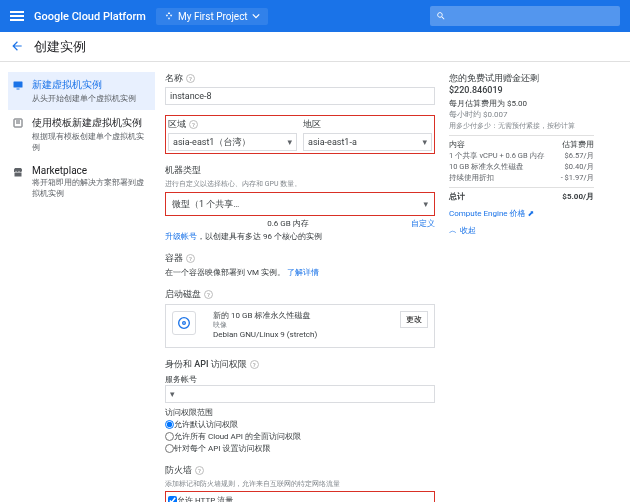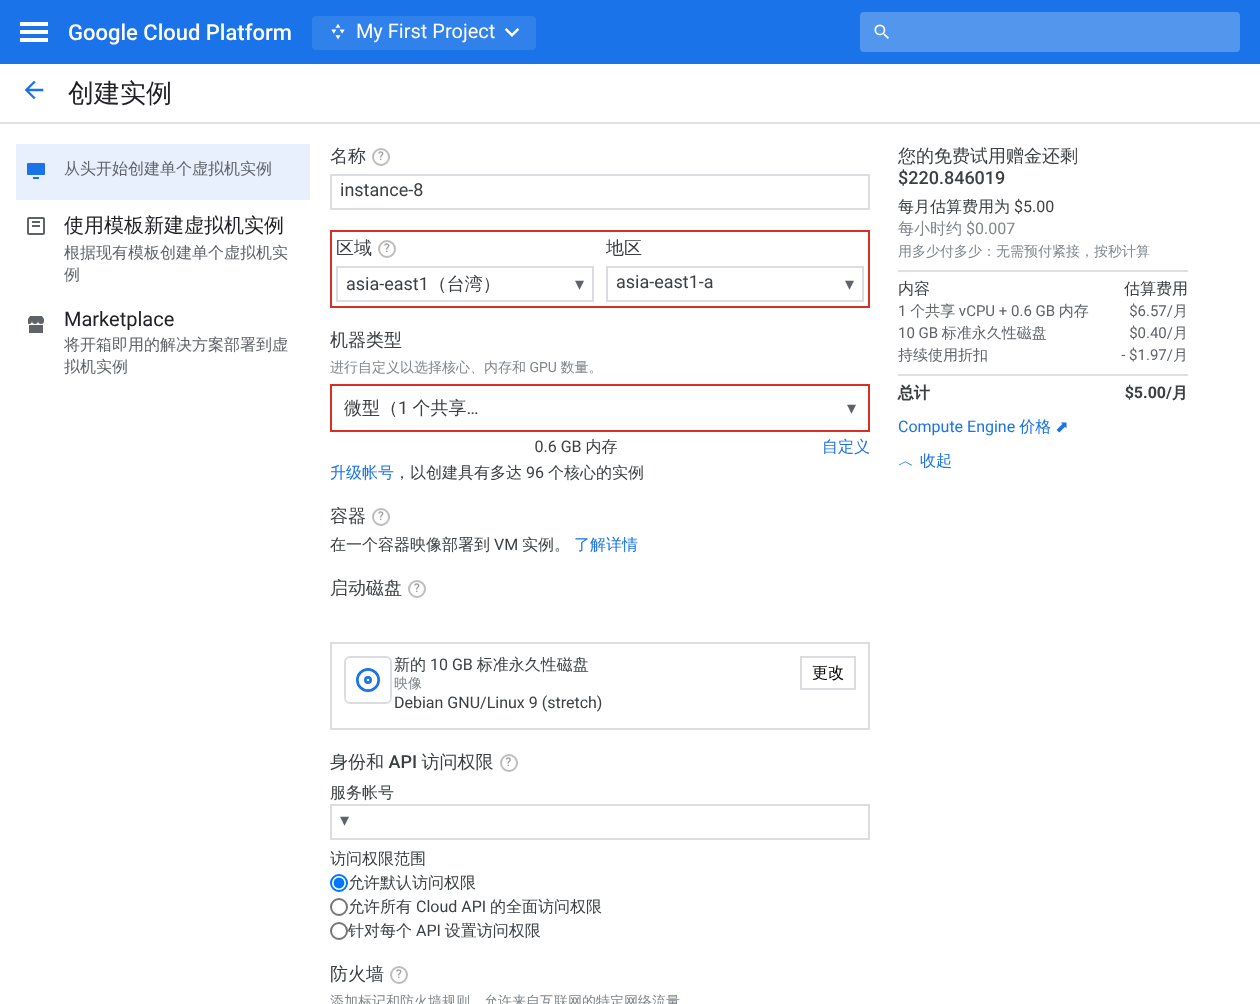--- a/index.html
+++ b/index.html
@@ -30,21 +30,21 @@
 .help{width:9px;height:9px;border:1px solid #bdbdbd;border-radius:50%;font-size:6px;display:inline-flex;align-items:center;justify-content:center;color:#9e9e9e}
 .input{width:100%;border:1px solid #dadce0;padding:3px 4px;font-size:9px;height:18px;display:flex;align-items:center;justify-content:space-between}
 .input .chev{color:#5f6368}
 .row2{display:flex;gap:6px}
 .row2>div{flex:1}
 .hint{font-size:7px;color:#80868b;margin-top:1px}
 .section{margin-bottom:10px}
 .redbox{border:1.5px solid #d93025;padding:2px}
 .link{color:#1a73e8}
 .mtext{font-size:8px;display:flex;justify-content:space-between;padding-top:2px}
-.bootdisk{border:1px solid #dadce0;padding:6px;display:flex;gap:1px;align-items:flex-start;margin-top:20px}
+.bootdisk{border:1px solid #dadce0;padding:6px;display:flex;gap:17px;align-items:flex-start;margin-top:3px}
 .disk-icon{width:24px;height:24px;border:1px solid #dadce0;border-radius:3px;display:flex;align-items:center;justify-content:center}
 .disk-icon svg{color:#1a73e8}
 .disk-text{font-size:8px;flex:1;line-height:1.3}
 .change-btn{border:1px solid #dadce0;padding:2px 5px;font-size:8px;background:#fff}
 .radio-row,.chk-row{display:flex;align-items:center;gap:0;font-size:8px;margin:1px 0}
 .radio-row input,.chk-row input{width:9px;height:9px}
 .panel-title{font-size:9px;font-weight:500;margin-bottom:3px}
 .panel-row{display:flex;justify-content:space-between;font-size:7.5px;margin:1px 0;color:#5f6368}
 .panel-sec{border-top:1px solid #e0e0e0;margin-top:4px;padding-top:3px}
 .panel-head{display:flex;justify-content:space-between;font-size:8px;font-weight:400}
@@ -86,20 +86,21 @@
 </div>
 
 <div class="layout">
   <div class="sidebar">
     <div class="side-item active">
       <span class="side-icon"><svg width="12" height="12" viewBox="0 0 24 24" fill="currentColor">
             <rect x="3" y="5" width="18" height="12" rx="1"></rect>
             <rect x="9" y="19" width="6" height="2"></rect>
           </svg></span>
       <div class="side-text">
+          <div class="t">新建虚拟机实例</div>
           <div class="s">从头开始创建单个虚拟机实例</div>
         </div>
     </div>
     <div class="side-item">
       <span class="side-icon"><svg width="12" height="12" viewBox="0 0 24 24" fill="currentColor">
             <rect x="4" y="4" width="16" height="16" rx="1" fill="none" stroke="currentColor" stroke-width="2"></rect>
             <path d="M8 8h8M8 12h8" stroke="currentColor" stroke-width="2"></path>
           </svg></span>
       <div class="side-text">
           <div class="t">使用模板新建虚拟机实例</div>

